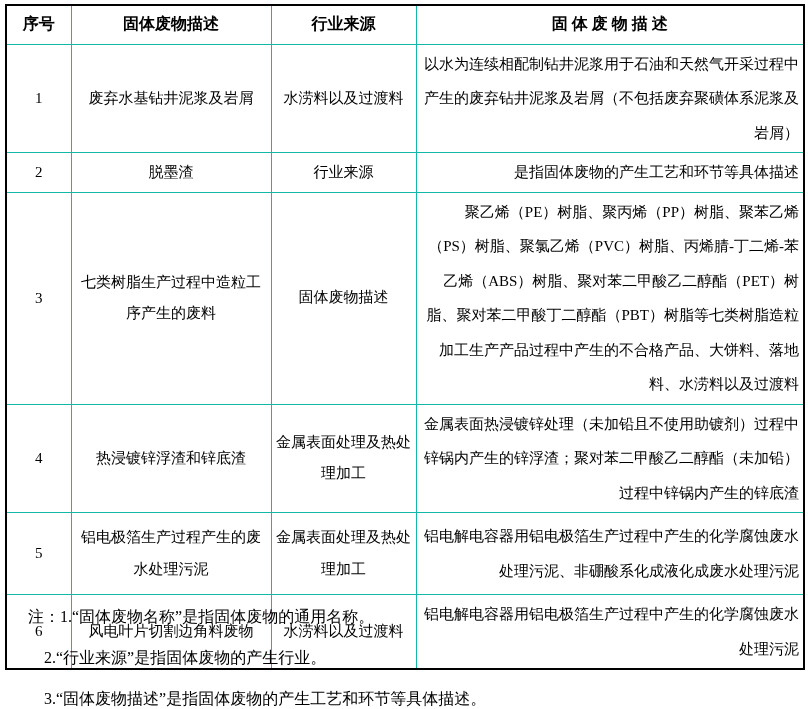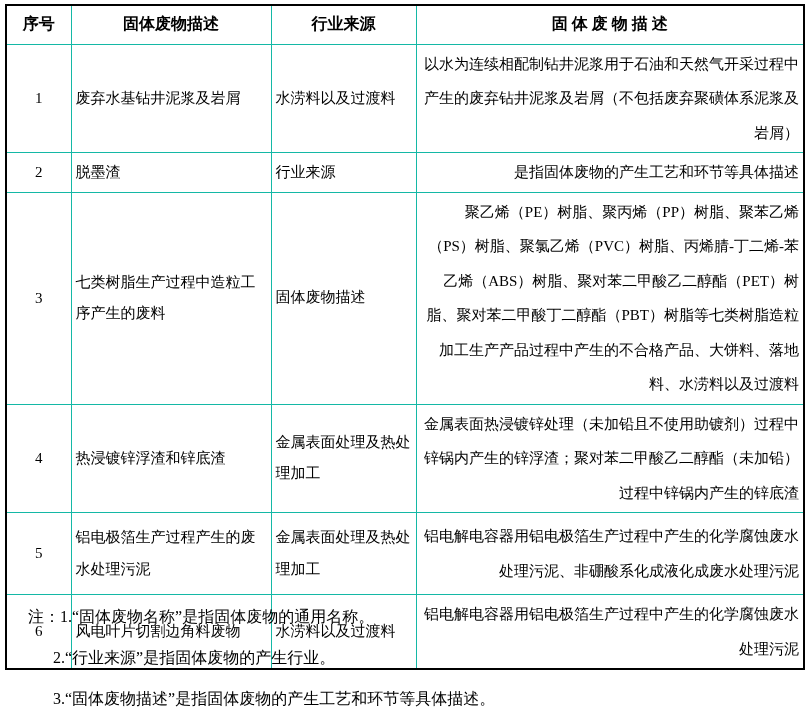--- a/index.html
+++ b/index.html
@@ -42,41 +42,41 @@
   .waste-table tbody tr:nth-child(1) { height: 72px; }
   .waste-table tbody tr:nth-child(2) { height: 37px; }
   .waste-table tbody tr:nth-child(3) { height: 191px; }
   .waste-table tbody tr:nth-child(4) { height: 100px; }
   .waste-table tbody tr:nth-child(5) { height: 82px; }
   .waste-table tbody tr:nth-child(6) { height: 63px; }
   .cell-no {
     text-align: center;
   }
   .cell-name, .cell-industry {
-    text-align: left;
+    text-align: center;
     line-height: 2.1;
   }
   .cell-desc {
     text-align: right;
     line-height: 2.3;
     padding: 2px 6px;
   }
   .notes {
     position: absolute;
     left: 28px;
     top: 596px;
     width: 760px;
     font-size: 16px;
   }
   .note-line {
     line-height: 41px;
     white-space: nowrap;
   }
   .note-line.indented {
-    margin-left: 25px;
+    margin-left: 16px;
   }
 </style>
 </head>
 <body>
 
 <div class="page">
 
   <table class="waste-table">
     <colgroup>
       <col style="width:65px">

